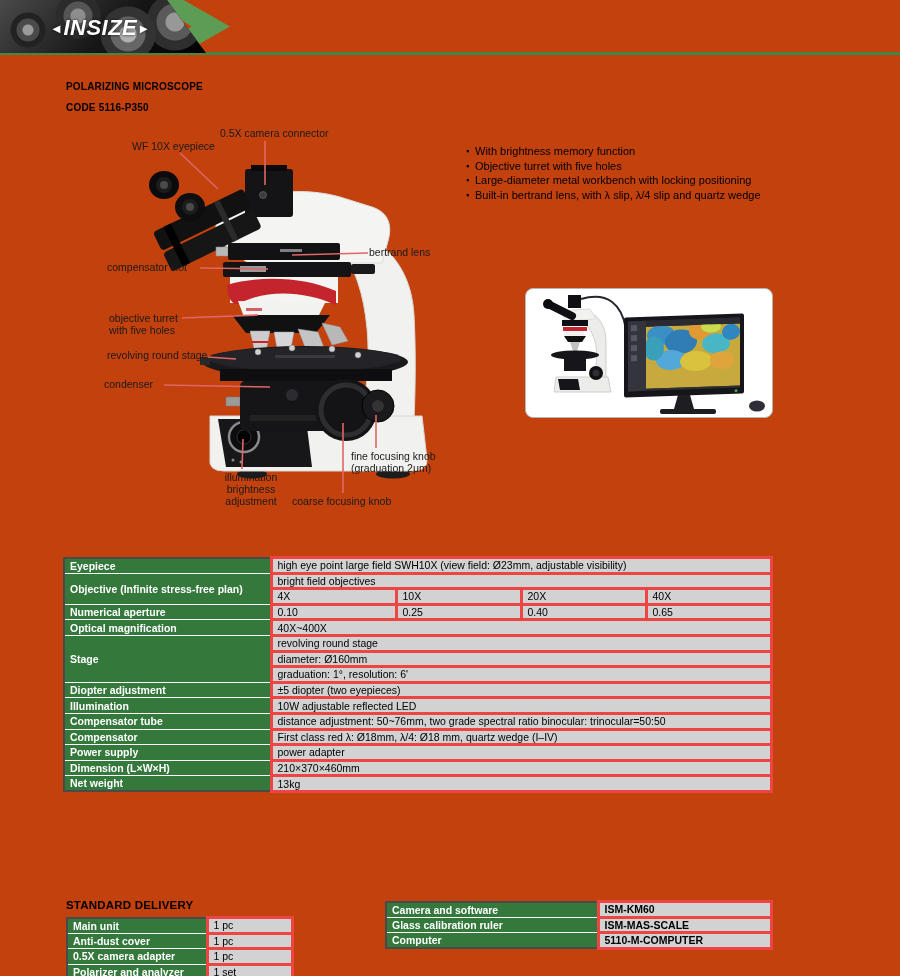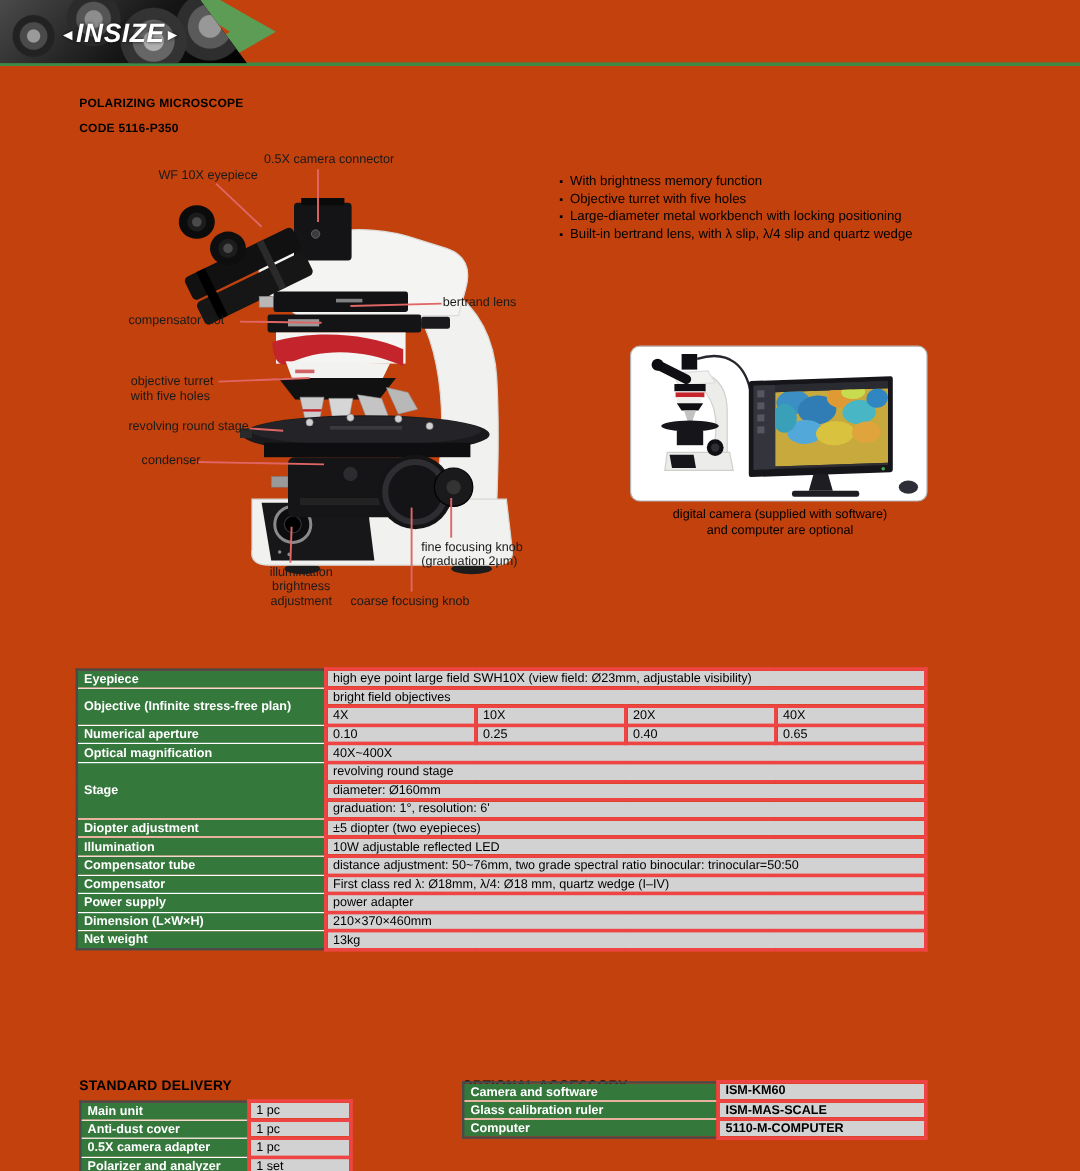--- a/index.html
+++ b/index.html
@@ -34,21 +34,21 @@
   
   .figure { position:absolute; left:100px; top:125px; width:345px; height:395px; }
   .figure svg.scope { position:absolute; left:0; top:0; }
   .flabel { position:absolute; font-size:10.5px; line-height:12px; color:#1a1a1a; white-space:pre-line; }
   .fl-camera { left:120px; top:2px; }
   .fl-eyepiece { left:32px; top:15px; }
   .fl-bertrand { left:269px; top:121px; }
   .fl-compslot { left:7px; top:136px; }
   .fl-turret { left:9px; top:187px; }
   .fl-stage { left:7px; top:224px; }
-  .fl-condenser { left:18px; top:253px;text-align:right; }
+  .fl-condenser { left:4px; top:253px;text-align:right; }
   .fl-illum { left:110px; top:346px; width:82px; text-align:center; }
   .fl-fine { left:251px; top:325px; }
   .fl-coarse { left:192px; top:370px; }
 
   
   .features { position:absolute; left:466px; top:144px; width:412px; list-style:none; }
   .features li { display:flex; font-size:11px; line-height:14.6px; }
   .features .bullet { width:9px; flex:none; font-size:9px; line-height:14.6px; }
   .features .ftxt { flex:1; }
 
@@ -266,22 +266,20 @@
           <ellipse cx="205" cy="44" rx="9" ry="8" fill="#2f86c0"></ellipse>
         </g>
         <circle cx="210" cy="103" r="1.5" fill="#44aa55"></circle>
       </g>
       <polygon points="152,106 164,106 168,120 148,120" fill="#1d1d22"></polygon>
       <rect x="134" y="120" width="56" height="5" rx="2" fill="#1d1d22"></rect>
 
       <ellipse cx="231" cy="117" rx="8" ry="5.5" fill="#2e2e38"></ellipse>
     </svg>
   </div>
-  <div class="camera-caption">digital camera (supplied with software)
-and computer are optional</div>
 
   <div class="sec-heading h-spec">SPECIFICATION</div>
   <table class="grid t-spec">
     <colgroup>
         <col style="width:207px">
         <col style="width:125px">
         <col style="width:125px">
         <col style="width:125px">
         <col style="width:125px">
       </colgroup>

